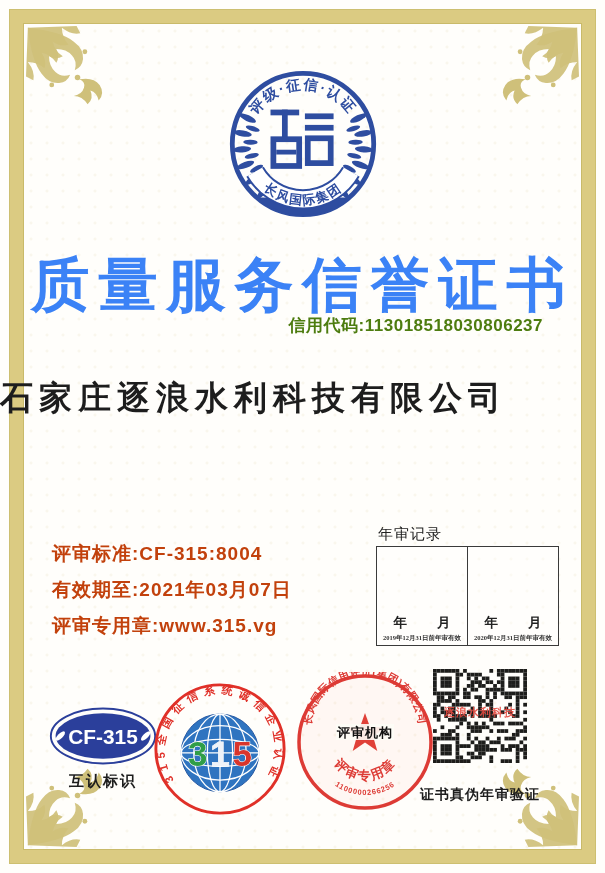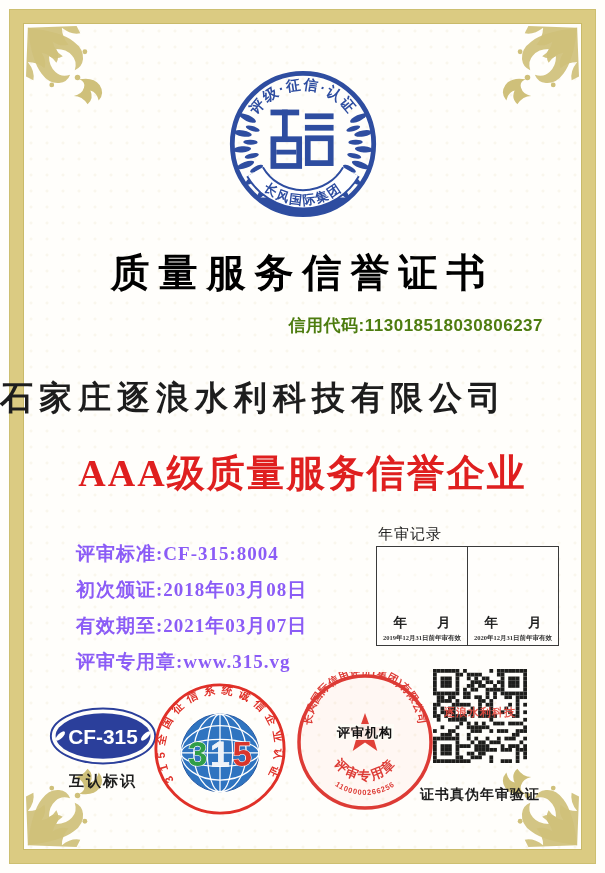--- a/index.html
+++ b/index.html
@@ -6,29 +6,29 @@
   .certificate{position:relative;width:605px;height:873px;background:#fffefb;overflow:hidden;
     font-family:"Liberation Sans", sans-serif;}
   .frame{position:absolute;inset:10px;border:13px solid #dbcb82;box-shadow:inset 0 0 0 1px #c9ba6a, 0 0 0 1px #cdbf70;}
   .pattern{position:absolute;inset:23px;background-image:radial-gradient(rgba(212,198,138,0.13) 1.2px, rgba(0,0,0,0) 1.8px);background-size:16px 16px;}
   .flourish{position:absolute;width:92px;height:92px;}
   .fl-tl{left:26px;top:26px;}
   .fl-tr{right:26px;top:26px;transform:scaleX(-1);}
   .fl-bl{left:26px;bottom:26px;transform:scaleY(-1);}
   .fl-br{right:26px;bottom:26px;transform:scale(-1,-1);}
   .emblem{position:absolute;left:50%;top:58px;width:172px;height:172px;margin-left:-86px;}
-  .title{position:absolute;left:0;right:0;top:246px;text-align:center;font-size:39px;font-weight:900;
-    letter-spacing:9px;color:#000000;white-space:nowrap;}
+  .title{position:absolute;left:0;right:0;top:246px;text-align:center;font-size:59px;font-weight:900;
+    letter-spacing:9px;color:#3b82f6;white-space:nowrap;}
   .credit-code{position:absolute;right:62px;top:314px;font-size:17px;font-weight:bold;color:#4d7c0f;letter-spacing:0.5px;}
   .company{position:absolute;left:0;right:0;top:376px;text-align:left;font-size:33px;font-weight:900;
     letter-spacing:6px;color:#1d1d1d;white-space:nowrap;}
   .award{position:absolute;left:0;right:0;top:448px;text-align:center;font-size:38px;font-weight:bold;
     font-family:"Liberation Serif", serif;color:#df1f1f;letter-spacing:2px;white-space:nowrap;}
-  .details{position:absolute;left:76px;top:541px;font-family:Liberation Serif, serif;font-weight:bold;
-    font-size:19px;color:#8b5cf6;}
+  .details{position:absolute;left:52px;top:541px;font-family:Liberation Sans, sans-serif;font-weight:bold;
+    font-size:19px;color:#c2410c;}
   .details div{margin-bottom:10px;letter-spacing:1px;}
   .review-label{position:absolute;left:378px;top:525px;font-family:"Liberation Serif", serif;font-weight:normal;font-size:15px;color:#222;letter-spacing:1px;}
   .review-box{position:absolute;left:376px;top:546px;width:181px;height:98px;border:1.5px solid #3a3a3a;display:flex;background:rgba(255,255,255,0.35);}
   .review-cell{flex:1;display:flex;flex-direction:column;justify-content:flex-end;align-items:center;}
   .review-cell + .review-cell{border-left:1.5px solid #3a3a3a;}
   .ym{display:flex;gap:30px;font-family:"Liberation Serif", serif;font-weight:bold;font-size:13.5px;color:#222;margin-bottom:2px;}
   .cell-note{font-size:6.5px;font-weight:bold;color:#333;margin-bottom:2px;white-space:nowrap;font-family:"Liberation Serif", serif;}
   .cf-oval{position:absolute;left:48px;top:705px;width:110px;height:62px;}
   .cf-caption{position:absolute;left:48px;top:772px;width:110px;text-align:center;font-size:15px;font-weight:bold;color:#1d1d1d;letter-spacing:2px;}
   .globe-stamp{position:absolute;left:152px;top:681px;width:136px;height:136px;}
@@ -122,25 +122,23 @@
       <textPath href="#arcTop" startOffset="50%" text-anchor="middle">评级·征信·认证</textPath>
     </text>
     <text font-size="13.5" font-weight="bold" fill="#2e4da0" letter-spacing="1.5">
       <textPath href="#arcBanner" startOffset="50%" text-anchor="middle">长风国际集团</textPath>
     </text>
   </svg>
 
   <div class="title">质量服务信誉证书</div>
   <div class="credit-code">信用代码:113018518030806237</div>
   <div class="company">石家庄逐浪水利科技有限公司</div>
-  <div class="award">AAA级质量服务信誉企业</div>
 
   <div class="details">
     <div>评审标准:CF-315:8004</div>
-    <div>初次颁证:2018年03月08日</div>
     <div>有效期至:2021年03月07日</div>
     <div>评审专用章:www.315.vg</div>
   </div>
 
   <div class="review-label">年审记录</div>
   <div class="review-box">
     <div class="review-cell">
       <div class="ym">
         <span>年</span>
         <span>月</span>

